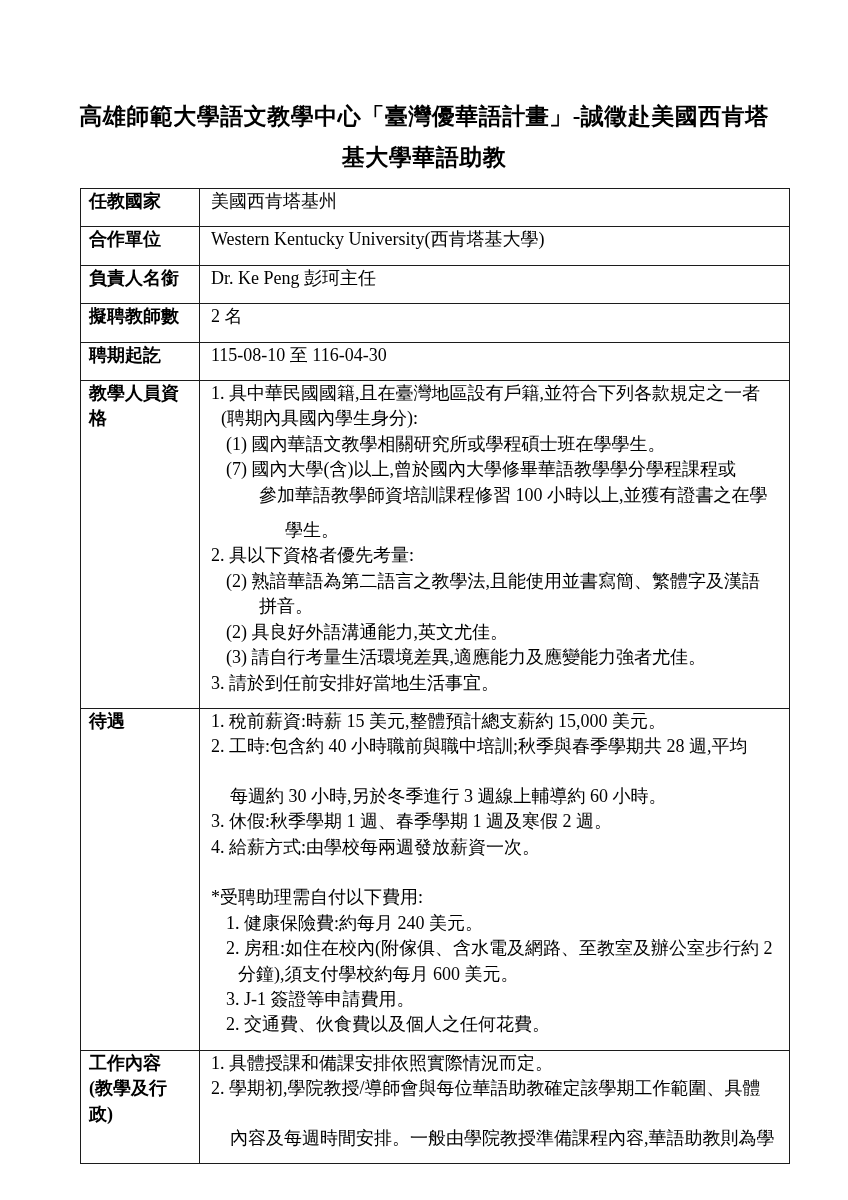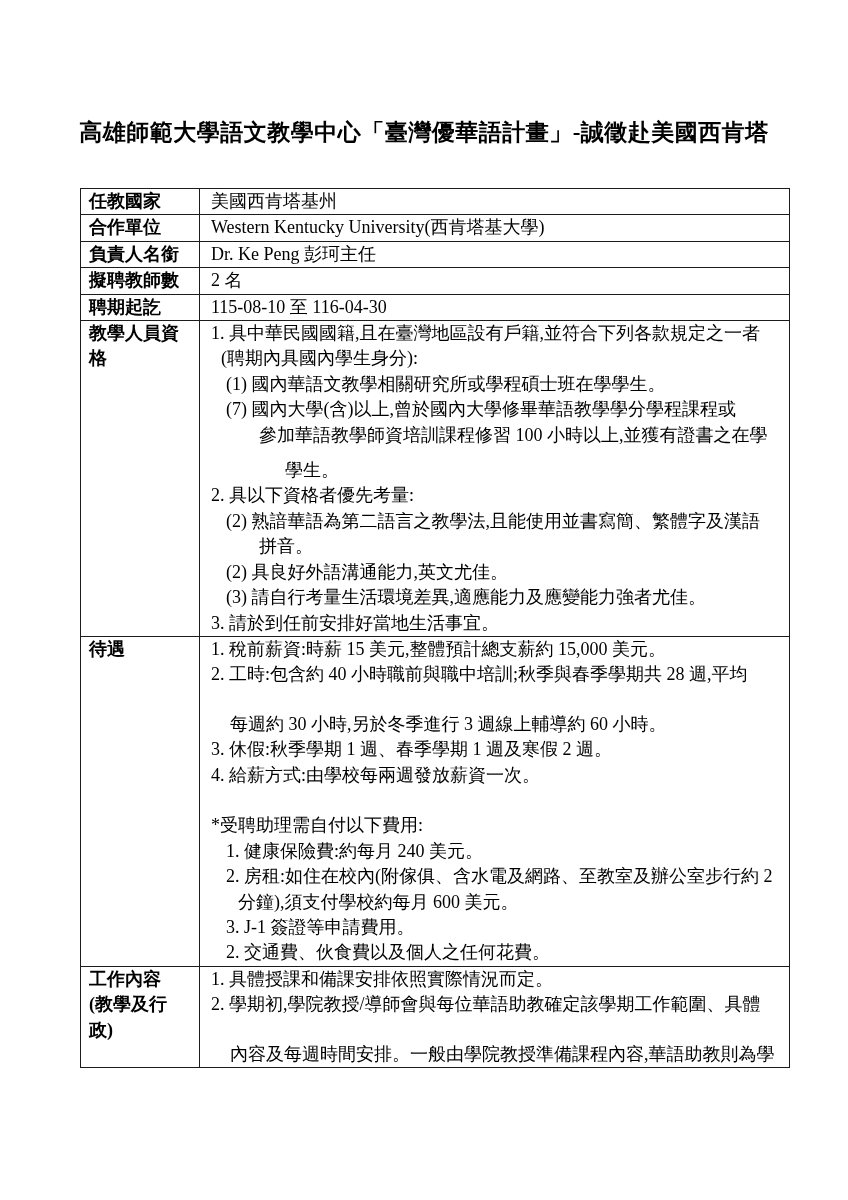--- a/index.html
+++ b/index.html
@@ -10,21 +10,21 @@
   body {
     width: 848px;
     height: 1200px;
     position: relative;
     overflow: hidden;
     color: #000000;
     font-family: "Liberation Serif", "DejaVu Serif", serif;
   }
   .title-block {
     position: absolute;
-    top: 112px;
+    top: 96px;
     left: 0;
     width: 848px;
     text-align: center;
     font-weight: bold;
     font-size: 23px;
     line-height: 41px;
     letter-spacing: 0.5px;
   }
   .title-line { white-space: nowrap; }
   .doc-table {
@@ -43,39 +43,40 @@
   .label-cell {
     width: 108px;
     font-weight: bold;
     font-size: 18px;
     line-height: 25.4px;
     padding: 0 2px 0 8px;
   }
   .content-cell {
     font-size: 18px;
     line-height: 25.4px;
-    padding: 0 4px 0 11px;
+    padding: 0 4px 12px 11px;
   }
   .line {
     min-height: 25.4px;
     white-space: nowrap;
   }
   .ind-0 { padding-left: 0; }
   .ind-1 { padding-left: 10px; }
   .ind-2 { padding-left: 15px; }
   .ind-3 { padding-left: 48px; }
   .ind-4 { padding-left: 74px; margin-top: 10px; }
   .ind-5 { padding-left: 19px; margin-top: 24px; }
   .ind-6 { padding-left: 27px; }
 </style>
 </head>
 <body>
 
 <div class="title-block">
   <div class="title-line">高雄師範大學語文教學中心「臺灣優華語計畫」-誠徵赴美國西肯塔</div>
+  <div class="title-line">基大學華語助教</div>
 </div>
 
 <table class="doc-table">
   <tbody>
       <tr>
         <td class="label-cell">
           <div class="line ind-0">任教國家</div>
         </td>
         <td class="content-cell">
           <div class="line ind-0">美國西肯塔基州</div>

